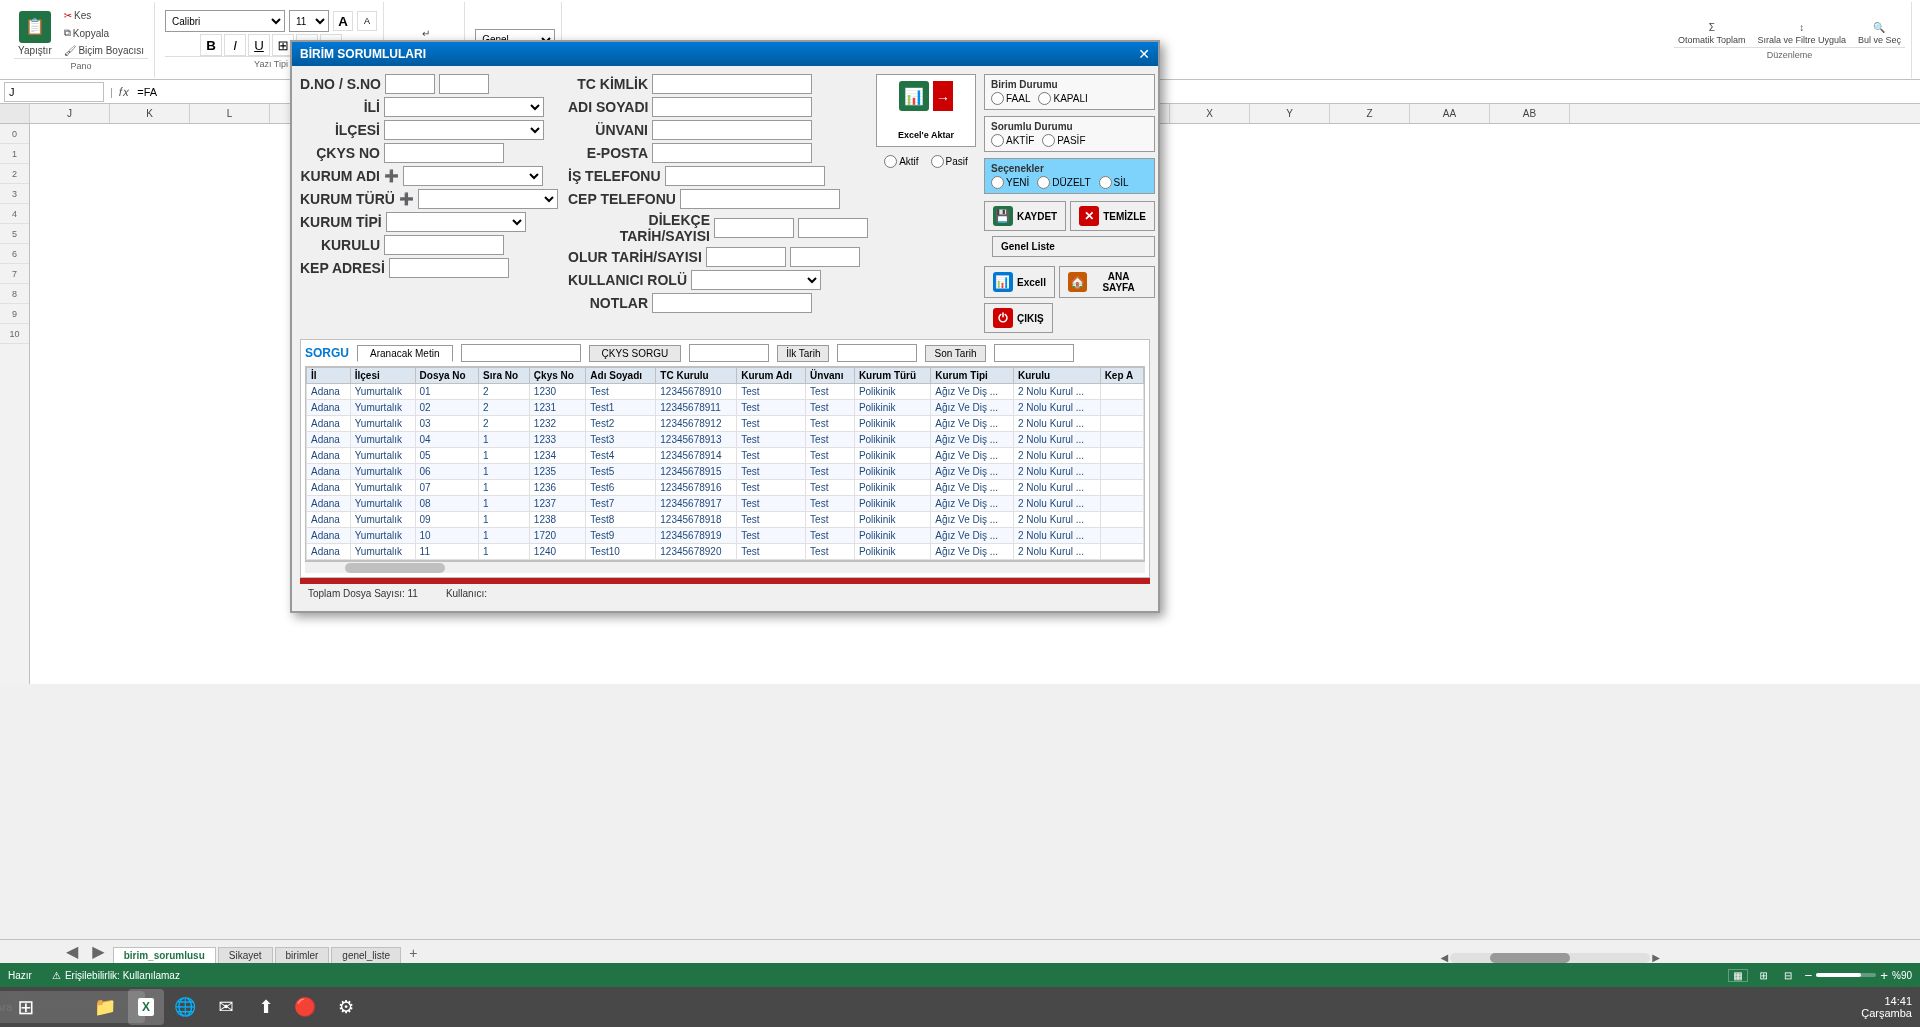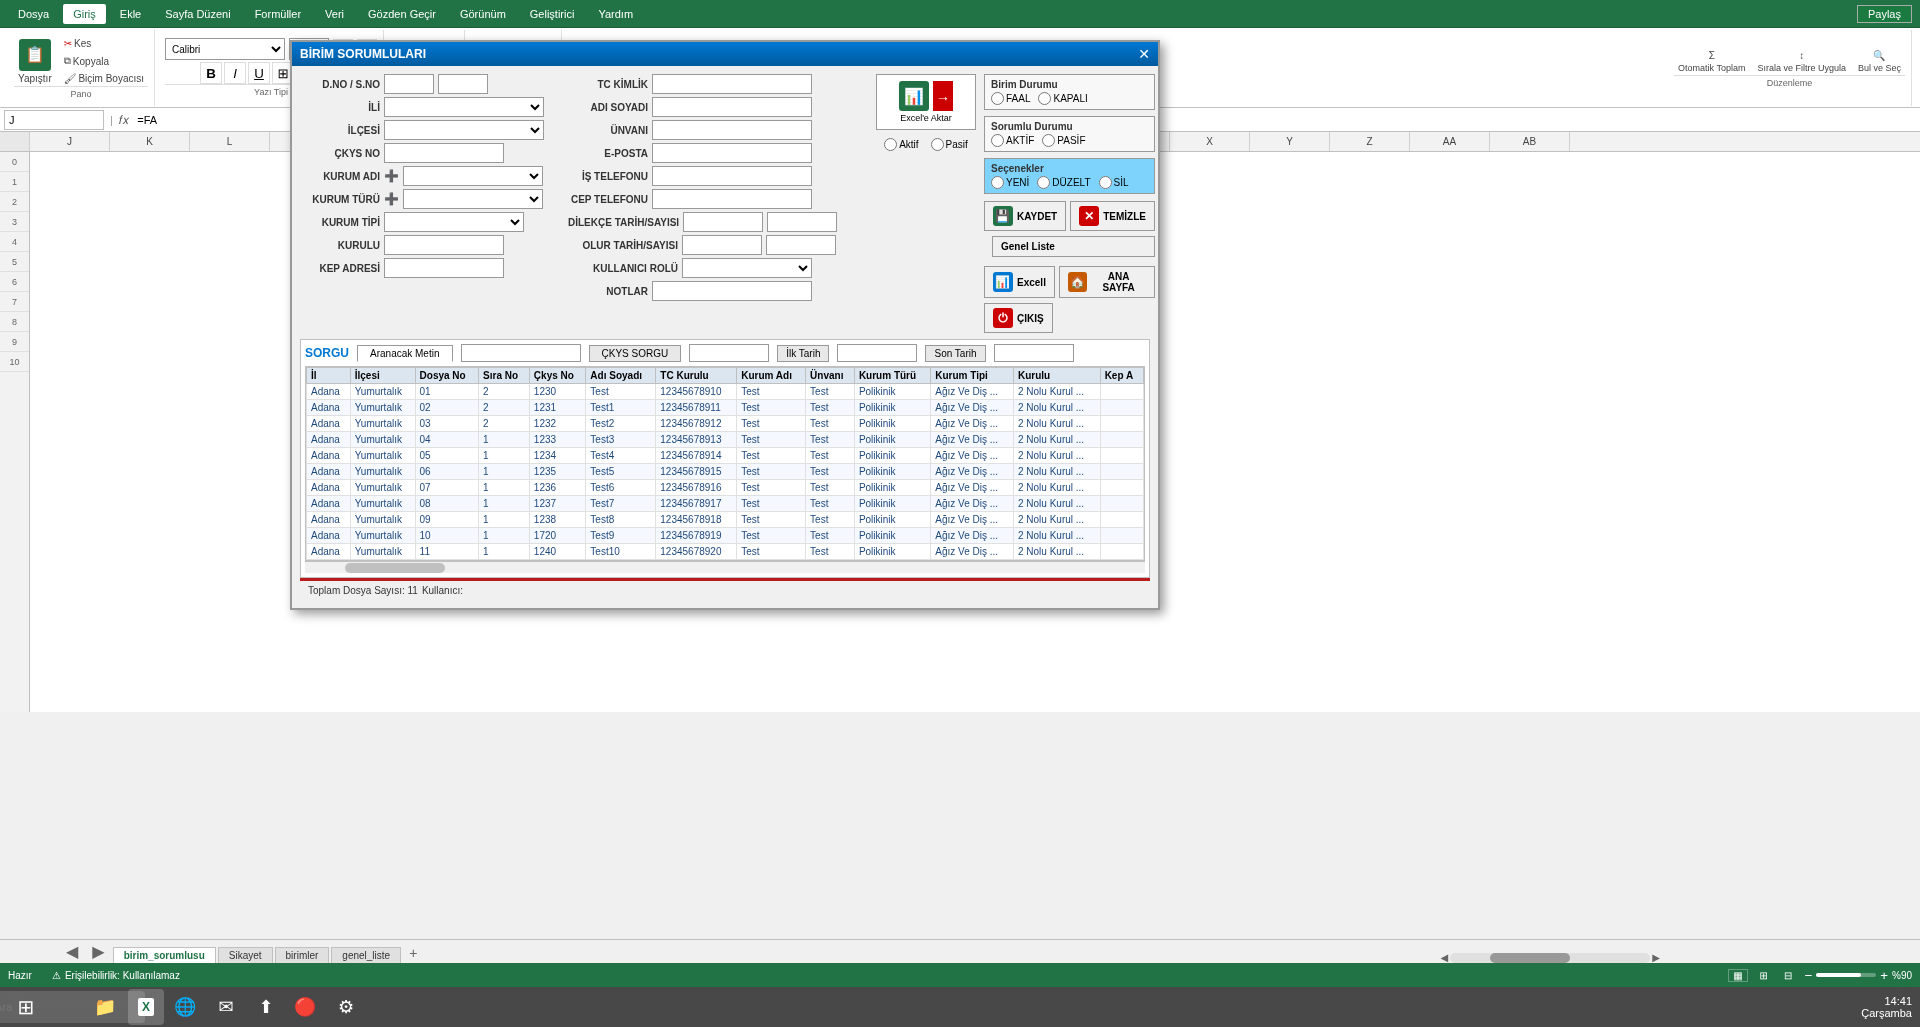--- a/index.html
+++ b/index.html
@@ -165,21 +165,21 @@
       flex: 1;
     }
 
     .form-row {
       display: flex;
       align-items: center;
       margin-bottom: 3px;
       gap: 4px;
     }
     .form-label {
-      font-size: 10px;
+      font-size: 14px;
       color: #333;
       font-weight: bold;
       min-width: 80px;
       text-align: right;
     }
     .form-input {
       height: 20px;
       border: 1px solid #999;
       background: white;
       font-size: 10px;
@@ -350,23 +350,23 @@
     .table-container {
       max-height: 200px;
       overflow-y: auto;
       overflow-x: auto;
       border: 1px solid #c0c0c0;
     }
 
     
     .modal-footer {
       padding: 4px 8px;
-      border-top: 3px solid #b91c1c;
-      display: flex;
-      gap: 4px;
+      border-top: 6px solid #b91c1c;
+      display: flex;
+      gap: 28px;
       font-size: 10px;
       color: #333;
     }
     .footer-link {
       color: #0078d4;
       cursor: pointer;
     }
     .sheet-tab {
       padding: 2px 10px;
       background: #e0e0e0;
@@ -480,33 +480,20 @@
       flex-direction: column;
       gap: 3px;
       flex: 1;
     }
   </style>
 </head>
 <body>
 
 <div class="excel-bg">
 
-  <div class="ribbon">
-    <div class="ribbon-tab">Dosya</div>
-    <div class="ribbon-tab active">Giriş</div>
-    <div class="ribbon-tab">Ekle</div>
-    <div class="ribbon-tab">Sayfa Düzeni</div>
-    <div class="ribbon-tab">Formüller</div>
-    <div class="ribbon-tab">Veri</div>
-    <div class="ribbon-tab">Gözden Geçir</div>
-    <div class="ribbon-tab">Görünüm</div>
-    <div class="ribbon-tab">Geliştirici</div>
-    <div class="ribbon-tab">Yardım</div>
-    <div style="margin-left:auto; color:white; background:#1a7a40; border:1px solid #aaa; padding:2px 10px; font-size:11px; cursor:pointer;">Paylaş</div>
-  </div>
 
   <div class="ribbon-toolbar">
     <div class="ribbon-group">
       <div style="display:flex;gap:4px;align-items:center;">
         <button class="ribbon-btn">
           <div class="ribbon-icon paste-icon">📋</div>
           <span>Yapıştır</span>
         </button>
         <div style="display:flex;flex-direction:column;gap:2px;">
           <button class="ribbon-btn" style="flex-direction:row;">
@@ -731,21 +718,21 @@
 
           <div class="form-right">
             <div class="right-panel-inner">
               <div class="right-left-col">
 
                 <button class="excel-aktar-btn">
                   <div style="display:flex;align-items:center;gap:4px;">
                     <div style="width:30px;height:30px;background:#217346;display:flex;align-items:center;justify-content:center;color:white;font-size:16px;border-radius:3px;">📊</div>
                     <div style="width:20px;height:30px;background:#c00;display:flex;align-items:center;justify-content:center;color:white;font-size:14px;">→</div>
                   </div>
-                  <span style="font-size:9px;margin-top:2px;">Excel'e Aktar</span>
+                  <span style="font-size:9px;margin-top:19px;font-weight:bold;">Excel'e Aktar</span>
                 </button>
 
                 <div class="aktif-pasif-row">
                   <label class="radio-item">
                     <input type="radio" name="aktifpasif" value="aktif" style="">
                     <span>Aktif</span>
                   </label>
                   <label class="radio-item">
                     <input type="radio" name="aktifpasif" value="pasif" style="">
                     <span>Pasif</span>

